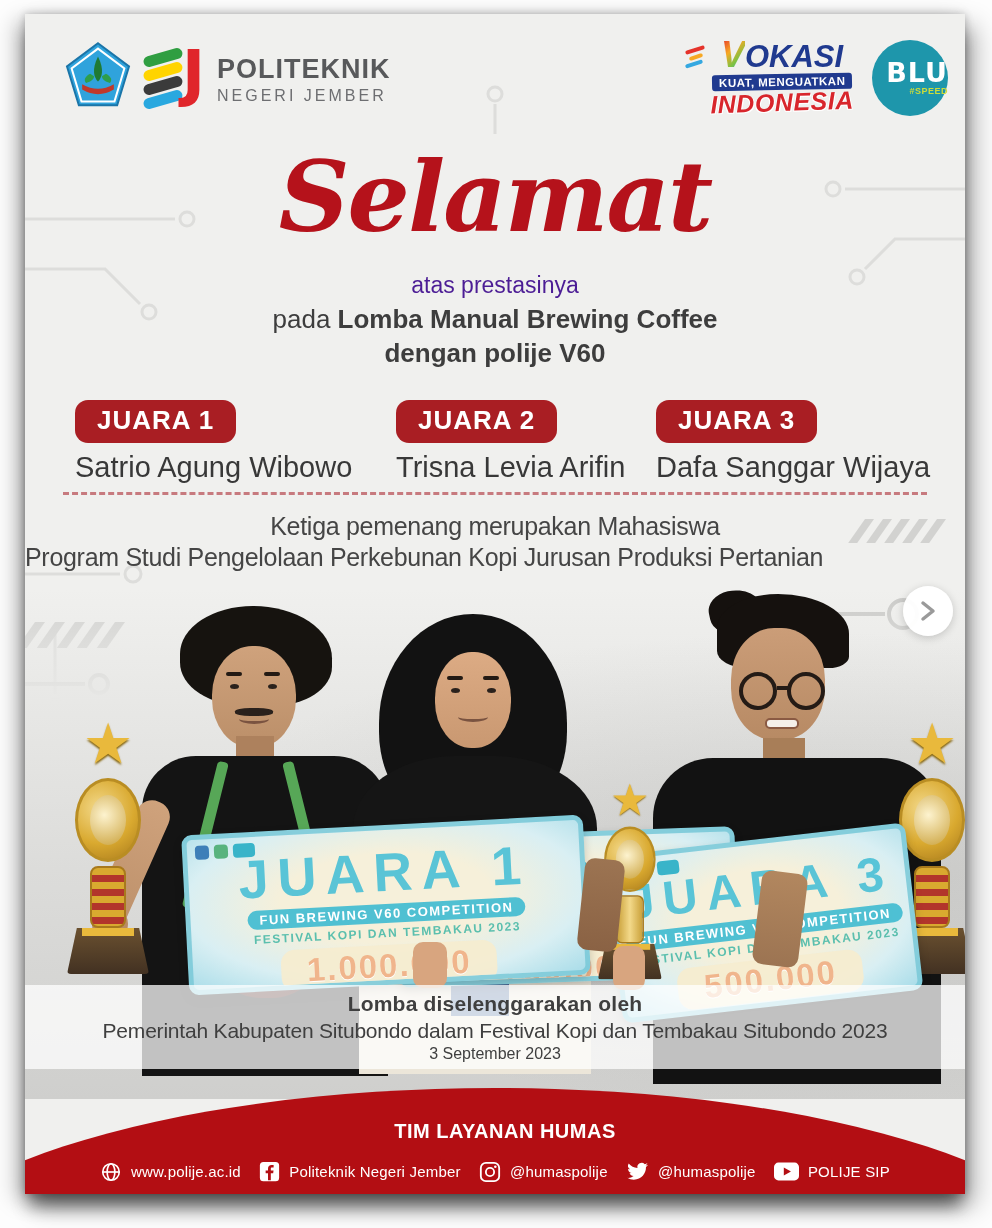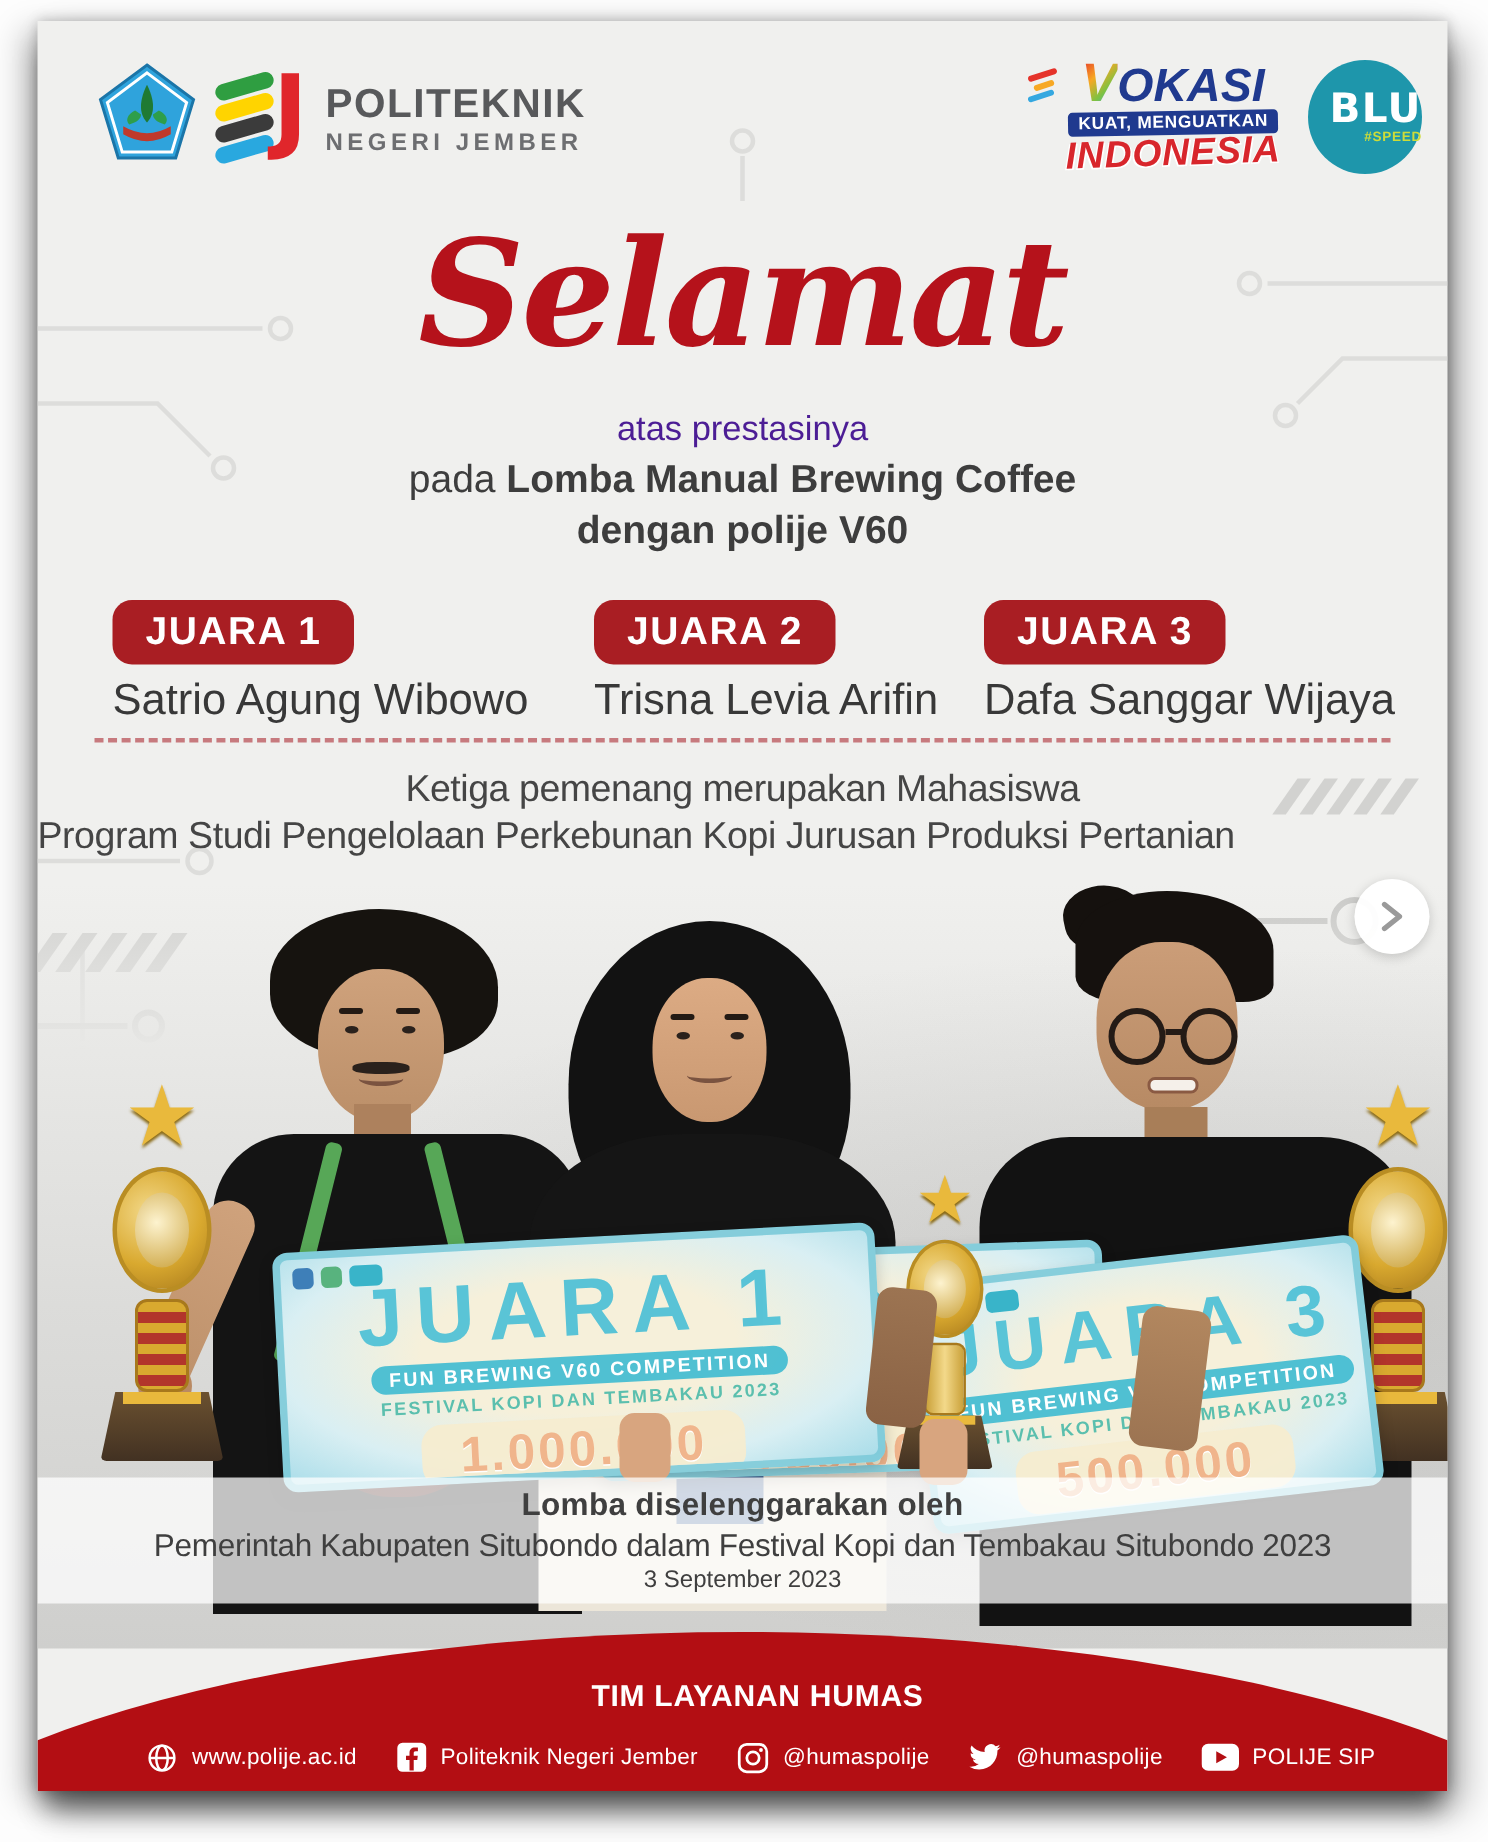--- a/index.html
+++ b/index.html
@@ -26,21 +26,21 @@
   .pentagon-logo { left: 40px; top: 28px; width: 66px; height: 66px; z-index: 3; }
   .j-logo { left: 118px; top: 26px; width: 62px; height: 72px; z-index: 3; }
   .j-stripe { position: absolute; left: 0; width: 40px; height: 11px; border-radius: 6px; transform: rotate(-16deg); }
   .j-s1 { top: 12px; background: #2f9e41; }
   .j-s2 { top: 26px; background: #ffd400; }
   .j-s3 { top: 40px; background: #3b3b3b; }
   .j-s4 { top: 54px; background: #29a8df; }
   .j-letter { position: absolute; right: 0; top: -4px; font-size: 62px; font-weight: 900; color: #e0262b; font-family: "DejaVu Sans", sans-serif; }
   .inst-name { left: 192px; top: 40px; z-index: 3; }
   .inst-line1 { font-size: 27px; font-weight: 700; color: #58595b; letter-spacing: 1px; }
-  .inst-line2 { font-size: 16px; font-weight: 700; color: #6d6e71; letter-spacing: 3px; margin-top: 2px; }
+  .inst-line2 { font-size: 16px; font-weight: 400; color: #6d6e71; letter-spacing: 3px; margin-top: 2px; }
 
   .vokasi { left: 672px; top: 26px; width: 170px; height: 82px; z-index: 3; text-align: center; }
   .vokasi-top { font-style: italic; font-weight: 800; font-size: 31px; line-height: 30px; color: #203a8f; white-space: nowrap; }
   .vokasi-v {
     background: linear-gradient(135deg,#e5332a 10%,#f7a823 40%,#7dc242 65%,#35a8e0 90%);
     -webkit-background-clip: text; background-clip: text; color: transparent;
     font-size: 36px; font-weight: 900;
   }
   .vokasi-mid { display: inline-block; background: #203a8f; color: #fff; font-size: 11.5px; font-weight: 700;
     padding: 2px 7px; border-radius: 3px; letter-spacing: .5px; margin-top: 1px; transform: rotate(-1deg); }
@@ -206,21 +206,21 @@
     background: rgba(255,255,255,.96); box-shadow: 0 2px 8px rgba(0,0,0,.18);
     display: flex; align-items: center; justify-content: center; cursor: pointer;
   }
 
   
   .footer { left: 0; top: 1062px; width: 940px; height: 118px; z-index: 50; overflow: hidden; }
   .footer-curve { position:absolute; left: -15%; top: 12px; width: 130%; height: 400px;
     background: var(--footer-red, #b30e13); border-radius: 50% 50% 0 0; }
   .team-label { position:absolute; left: 0; top: 44px; width: 100%; text-align: center; color: #fff;
     font-size: 20px; font-weight: 700; letter-spacing: .5px; padding-left: 20px; }
-  .social-row { position:absolute; left: 12px; top: 84px; width: 100%; padding: 0 60px;
+  .social-row { position:absolute; left: 0; top: 84px; width: 100%; padding: 0 75px;
     display: flex; justify-content: space-between; align-items: center; }
   .social-item { display: flex; align-items: center; gap: 9px; color: #fff; }
   .social-item .label { font-size: 15px; letter-spacing: .2px; }
   .social-item svg { display: block; }
 </style>
 </head>
 <body>
 
 <div class="poster">
 

